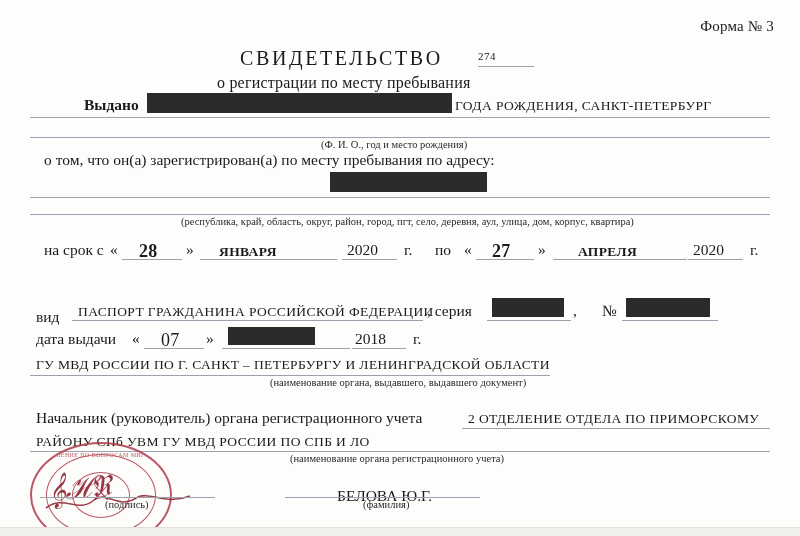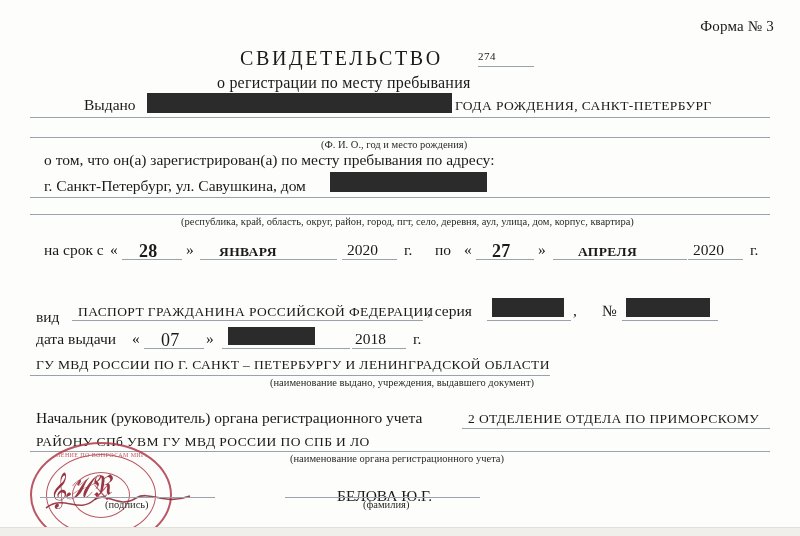--- a/index.html
+++ b/index.html
@@ -178,30 +178,29 @@
 
 <div class="page">
 
   <div class="form-no">Форма № 3</div>
 
   <div class="title">СВИДЕТЕЛЬСТВО</div>
   <div class="title-number">274</div>
   <div class="rule" style="left:478px; top:66px; width:56px;"></div>
   <div class="subtitle">о регистрации по месту пребывания</div>
 
-  <div class="txt" style="left:84px; top:96px;">Выдано</div>
+  <div class="txt" style="left:84px; top:96px;font-weight:bold;">Выдано</div>
   <div class="redact" style="left:147px; top:93px; width:305px; height:20px;"></div>
   <div class="txt-caps" style="left:455px; top:98px;">ГОДА РОЖДЕНИЯ, САНКТ-ПЕТЕРБУРГ</div>
   <div class="rule" style="left:30px; top:117px; width:740px;"></div>
   <div class="txt-sm" style="left:321px; top:139px;">(Ф. И. О., год и место рождения)</div>
   <div class="rule" style="left:30px; top:137px; width:740px;"></div>
 
   <div class="txt" style="left:44px; top:151px;">о том, что он(а) зарегистрирован(а) по месту пребывания по адресу:</div>
 
-  <div class="txt" style="left:44px; top:177px;">г. Санкт-Петербург, ул. Савушкина, дом</div>
   <div class="redact" style="left:330px; top:172px; width:157px; height:20px;"></div>
   <div class="rule" style="left:30px; top:197px; width:740px;"></div>
   <div class="rule" style="left:30px; top:214px; width:740px;"></div>
   <div class="txt-sm" style="left:181px; top:216px;">(республика, край, область, округ, район, город, пгт, село, деревня, аул, улица, дом, корпус, квартира)</div>
 
   <div class="txt" style="left:44px; top:241px;">на срок с</div>
   <div class="txt" style="left:110px; top:241px;">«</div>
   <div class="txt-hand" style="left:139px; top:241px; font-weight:bold;">28</div>
   <div class="rule" style="left:122px; top:259px; width:60px;"></div>
   <div class="txt" style="left:186px; top:241px;">»</div>
@@ -239,21 +238,21 @@
   <div class="rule" style="left:144px; top:348px; width:60px;"></div>
   <div class="txt" style="left:206px; top:330px;">»</div>
   <div class="redact" style="left:228px; top:327px; width:87px; height:18px;"></div>
   <div class="rule" style="left:222px; top:348px; width:128px;"></div>
   <div class="txt" style="left:355px; top:330px;">2018</div>
   <div class="rule" style="left:352px; top:348px; width:54px;"></div>
   <div class="txt" style="left:413px; top:330px;">г.</div>
 
   <div class="txt-caps" style="left:36px; top:357px;">ГУ  МВД  РОССИИ  ПО  Г. САНКТ – ПЕТЕРБУРГУ  И  ЛЕНИНГРАДСКОЙ ОБЛАСТИ</div>
   <div class="rule" style="left:30px; top:375px; width:520px;"></div>
-  <div class="txt-sm" style="left:270px; top:377px;">(наименование выдано, учреждения, выдавшего документ)</div>
+  <div class="txt-sm" style="left:270px; top:377px;">(наименование органа, выдавшего, выдавшего документ)</div>
 
   <div class="txt" style="left:36px; top:409px;">Начальник (руководитель) органа регистрационного учета</div>
   <div class="txt-caps" style="left:468px; top:411px;">2 ОТДЕЛЕНИЕ ОТДЕЛА  ПО ПРИМОРСКОМУ</div>
   <div class="rule" style="left:462px; top:428px; width:308px;"></div>
   <div class="txt-caps" style="left:36px; top:434px;">РАЙОНУ СПб УВМ  ГУ  МВД  РОССИИ  ПО СПБ  И  ЛО</div>
   <div class="rule" style="left:30px; top:451px; width:740px;"></div>
   <div class="txt-sm" style="left:290px; top:453px;">(наименование органа регистрационного учета)</div>
 
   <div class="stamp">
     <div class="stamp-inner"></div>

